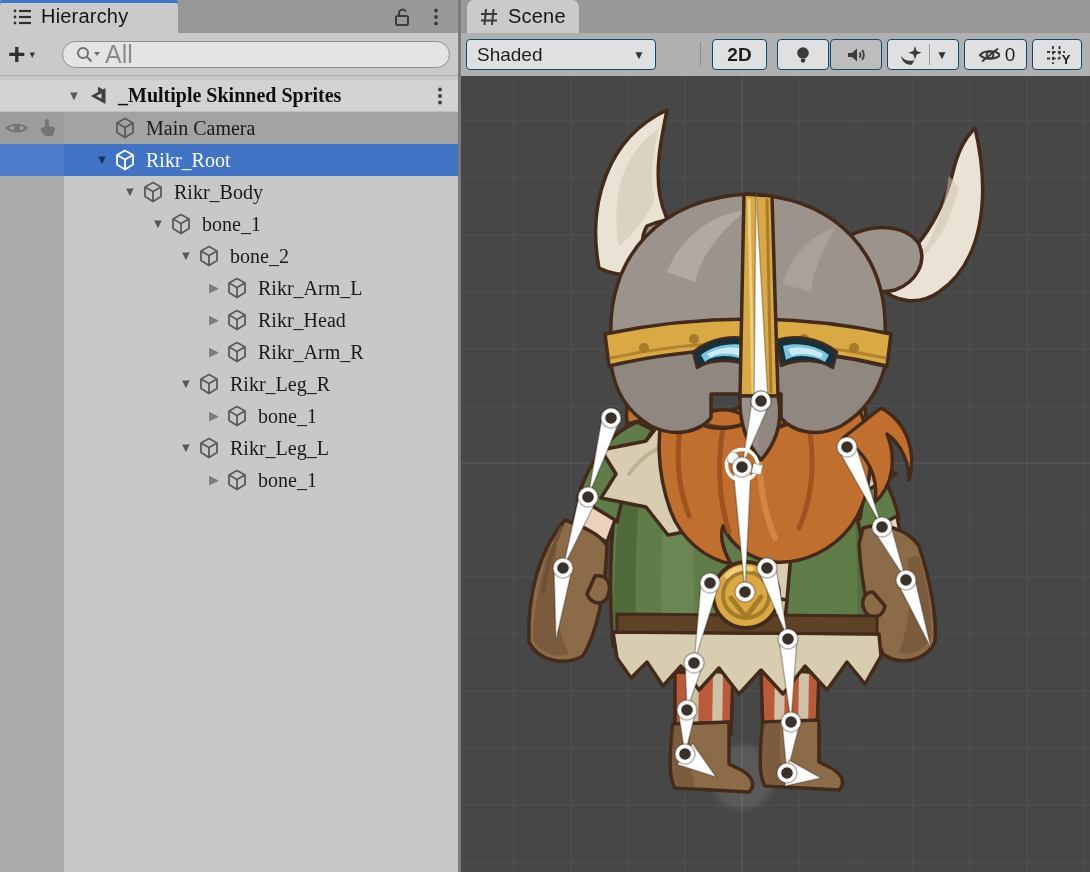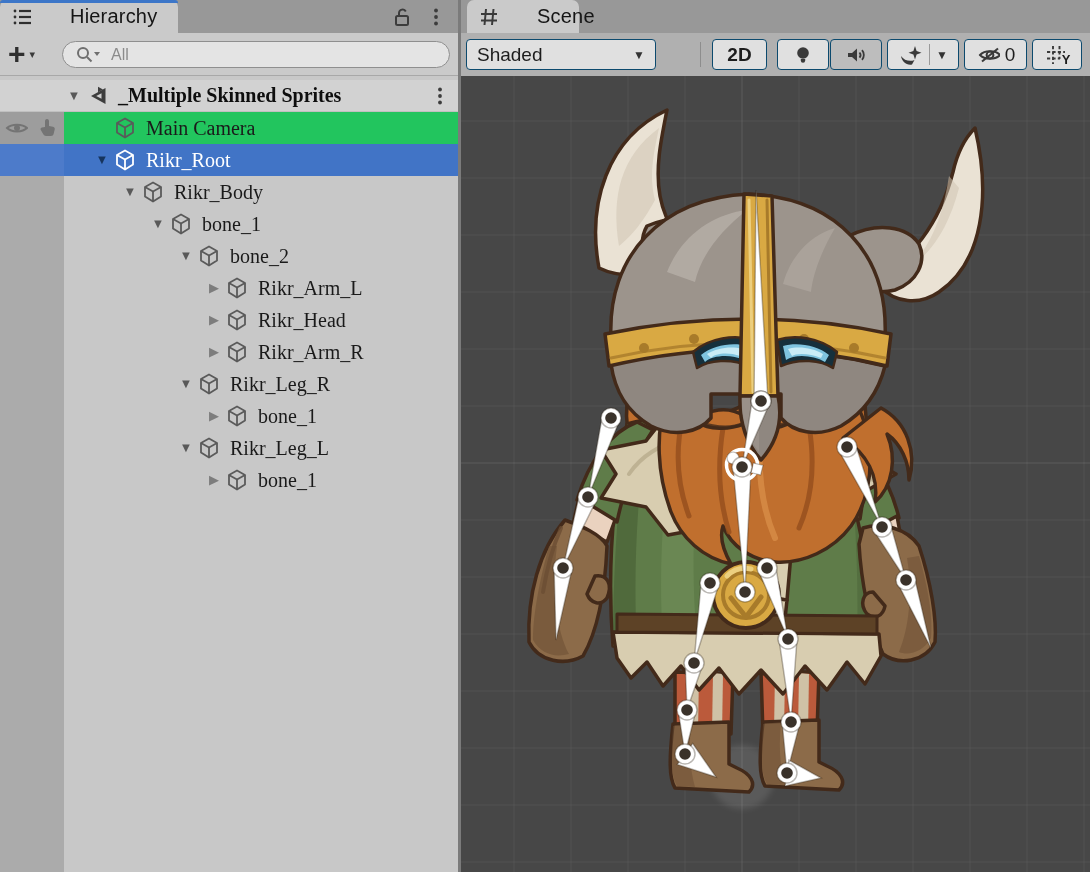--- a/index.html
+++ b/index.html
@@ -6,42 +6,42 @@
   #app{position:relative;width:1090px;height:872px;overflow:hidden;
        font-family:"Liberation Sans","DejaVu Sans",sans-serif;
        -webkit-font-smoothing:antialiased;user-select:none;}
   
   .panel{position:absolute;top:0;height:872px;}
   #hierarchy-panel{left:0;width:458px;background:#c8c8c8;}
   #panel-divider{position:absolute;left:458px;top:0;width:3px;height:872px;background:#7b7b7b;}
   #scene-panel{left:461px;width:690px;background:#474747;}
   .tabbar{position:relative;height:33px;background:#989898;}
   .tab{position:absolute;top:0;height:33px;background:#cacaca;border-radius:7px 7px 0 0;
-       display:flex;align-items:center;padding:0 14px 0 10px;box-sizing:border-box;gap:29px;}
+       display:flex;align-items:center;padding:0 14px 0 10px;box-sizing:border-box;}
   .tab .tab-label{font-size:20px;color:#151515;margin-left:7px;letter-spacing:.2px;}
   .tab.focused::before{content:"";position:absolute;left:0;top:0;right:0;height:3px;
        background:#3c76c8;border-radius:7px 7px 0 0;}
   .tabbar-right{position:absolute;right:0;top:0;height:33px;display:flex;align-items:center;gap:10px;padding-right:10px;}
   .icon-btn{width:24px;height:24px;display:flex;align-items:center;justify-content:center;}
   
   #h-toolbar{position:relative;height:43px;background:#cacaca;border-bottom:1px solid #a8a8a8;box-sizing:border-box;}
   #create-btn{position:absolute;left:8px;top:6px;width:44px;height:30px;display:flex;align-items:center;color:#2e2e2e;}
   #create-btn .plus{font-size:30px;font-weight:bold;line-height:28px;}
   #create-btn .caret{font-size:11px;margin-left:4px;color:#3a3a3a;}
   #search-field{position:absolute;left:62px;top:8px;width:388px;height:27px;background:#e4e4e4;
        border:1px solid #8f8f8f;border-radius:14px;box-sizing:border-box;display:flex;align-items:center;padding:0 10px;}
-  #search-field input{border:none;outline:none;background:transparent;font-size:16px;color:#333;
-       font-family:inherit;width:100%;margin-left:6px;}
+  #search-field input{border:none;outline:none;background:transparent;font-size:25px;color:#333;
+       font-family:inherit;width:100%;}
   #search-field input::placeholder{color:#8b8b8b;}
   
   #tree{position:relative;height:795px;overflow:hidden;padding-top:4px;}
   #gutter-strip{position:absolute;left:0;top:36px;bottom:0;width:64px;background:#ababab;}
   .trow{position:relative;display:flex;align-items:center;height:32px;font-size:20px;color:#1a1a1a;}
   .trow .gutter{position:relative;width:64px;height:32px;flex:0 0 auto;display:flex;align-items:center;justify-content:space-around;}
-  .trow.hover{background:#22c55e;align-items:center;}
+  .trow.hover{background:#a3a3a3;align-items:center;}
   .trow.hover .gutter{background:#9d9d9d;}
   .trow.selected{background:#4174c6;color:#fff;}
   .trow.selected .gutter{background:#4d7bca;}
   .trow.scene-row{background:#d2d2d2;border-bottom:1px solid #c0c0c0;box-sizing:border-box;}
   .indent{flex:0 0 auto;height:1px;}
   .tri{flex:0 0 auto;width:20px;text-align:center;font-size:13px;color:#595959;line-height:32px;}
   .tri.closed{color:#7d7d7d;}
   .trow.selected .tri{color:#16345d;}
   .obj-icon{flex:0 0 auto;width:26px;height:26px;display:flex;align-items:center;justify-content:center;}
   .lbl{padding-left:8px;white-space:nowrap;font-family:Liberation Serif, serif;}

